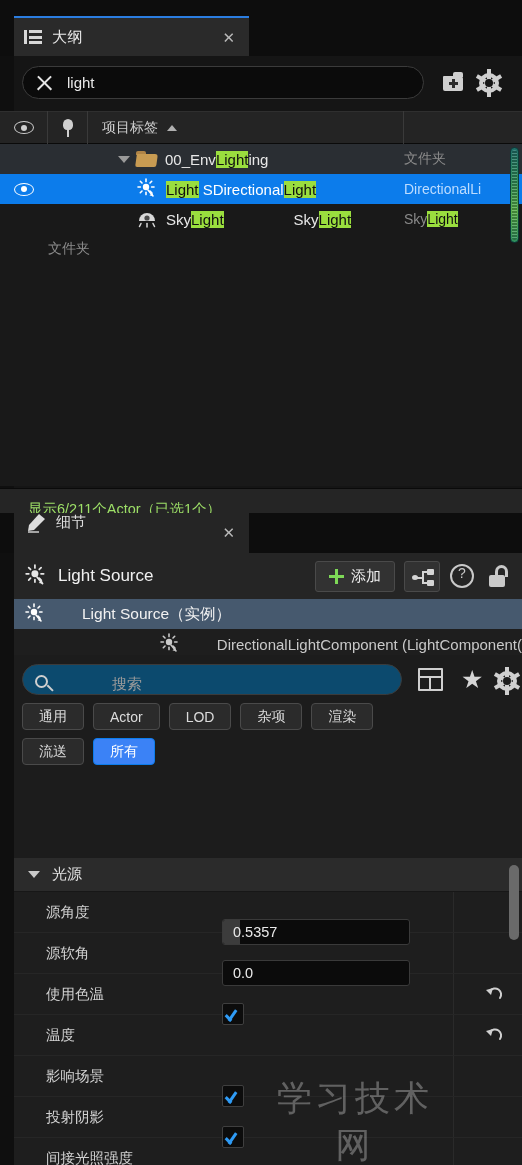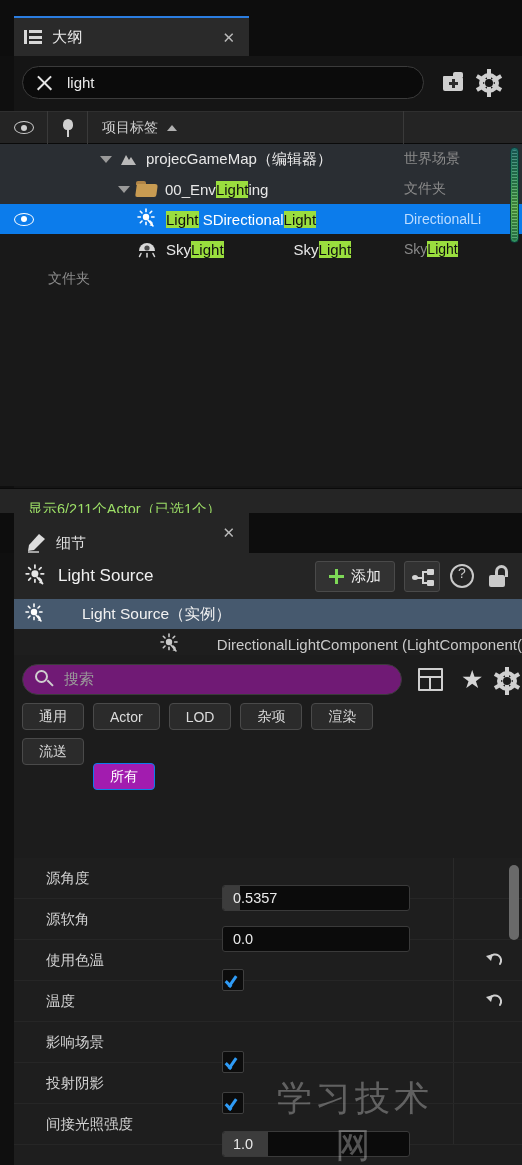--- a/index.html
+++ b/index.html
@@ -100,21 +100,21 @@
             background:repeating-linear-gradient(180deg,rgba(255,255,255,.18) 0 1px,rgba(0,0,0,.25) 1px 3px); border-radius:4px; }
 
   .statusbar{ position:absolute; left:0; top:472px; width:522px; height:41px; background:#252525; border-top:1px solid #0a0a0a; display:flex; align-items:center; padding-left:28px; }
   .statustxt{ font-size:14.5px; color:#9ddf67; }
 
   .leftstrip{ position:absolute; left:0; top:40px; width:14px; bottom:0; background:#0f0f0f; }
 
   
   #details{ position:absolute; left:0; top:513px; width:522px; height:652px; background:#1c1c1c; }
   .dtabs{ position:absolute; left:0; top:0; width:522px; height:40px; background:#0d0d0d; }
-  .dtab{ position:absolute; top:0; height:40px; display:flex; align-items:flex-end; padding:0 12px; }
+  .dtab{ position:absolute; top:0; height:40px; display:flex; align-items:flex-start; padding:0 12px; }
   .dtab.active{ left:14px; width:235px; background:#252525; }
   .dtab.inactive{ left:256px; }
   .pen{ width:20px;height:20px;margin-right:10px;flex:0 0 auto; }
   .globe{ width:20px;height:20px;margin-right:10px;flex:0 0 auto;border-radius:50%;background:#8d8d8d;position:relative;overflow:hidden; }
   .globe::before{ content:""; position:absolute; left:3px; top:2px; width:7px; height:9px; background:#3a3a3a; border-radius:40%; }
   .globe::after{ content:""; position:absolute; left:11px; top:9px; width:7px; height:8px; background:#3a3a3a; border-radius:40%; }
   .dtab-lbl{ font-size:15px; color:#dedede; }
   .dtab-x{ position:absolute; right:14px; top:12px; font-size:15px; color:#b9b9b9; line-height:1; }
 
   .dhead{ position:absolute; left:14px; top:40px; width:508px; height:46px; background:#252525; display:flex; align-items:center; padding:0 10px; }
@@ -143,37 +143,37 @@
   .lockico .sh{ position:absolute; left:7px; top:0; width:13px; height:12px; border:3px solid #c9c9c9; border-bottom:none; border-radius:7px 7px 0 0; }
 
   .comptree{ position:absolute; left:14px; top:86px; width:508px; height:56px; background:#1e1e1e; }
   .crow{ height:30px; display:flex; align-items:center; padding-left:10px; white-space:nowrap; overflow:hidden;gap:28px; }
   .crow.sel{ background:#46596e; }
   .ctxt{ font-size:15.5px; color:#f2f2f2; }
   .crow.sub{ padding-left:44px;justify-content:flex-end; }
   .crow.sub .ctxt{ color:#c9c9c9; font-size:15px; }
 
   .dsearch{ position:absolute; left:14px; top:147px; width:508px; height:42px; }
-  .dsbox{ position:absolute; left:8px; top:4px; width:380px; height:31px; background:#701a75; border:1px solid #3b3b3b; border-radius:16px; display:flex; align-items:center; padding-left:12px; }
+  .dsbox{ position:absolute; left:8px; top:4px; width:380px; height:31px; background:#0c4a6e; border:1px solid #3b3b3b; border-radius:16px; display:flex; align-items:flex-end; padding-left:12px;gap:48px; }
   .magn{ width:19px;height:19px;position:relative;margin-right:10px;flex:0 0 auto; }
   .magn .c{ position:absolute; left:0; top:0; width:13px; height:13px; border:2px solid #cfcfcf; border-radius:50%; }
   .magn .h{ position:absolute; left:11px; top:12px; width:8px; height:2.4px; background:#cfcfcf; transform:rotate(45deg); }
   .dsph{ font-size:15px; color:#9a9a9a; }
   .tblico{ position:absolute; left:404px; top:8px; width:25px; height:23px; border:2.2px solid #cfcfcf; border-radius:1px; }
   .tblico i{ position:absolute; background:#cfcfcf; }
   .tblico i.h1{ left:0; top:6px; width:21px; height:2.2px; }
   .tblico i.v1{ left:9px; top:6px; width:2.2px; height:15px; }
   .star{ position:absolute; left:447px; top:9px; font-size:25px; color:#d5d5d5; line-height:21px; }
   .gear-d{ position:absolute; left:480px; top:8px; width:26px; height:26px; }
 
   .filters{ position:absolute; left:22px; top:190px; width:500px; }
   .frow{ display:flex; gap:9px; margin-bottom:8px; }
   .fbtn{ height:27px; min-width:56px; padding:0 16px; background:#2b2b2b; border:1px solid #4a4a4a; border-radius:4px;
          display:flex; align-items:center; justify-content:center; font-size:14px; color:#dcdcdc; }
-  .fbtn.on{ background:#a21caf; border-color:#0c7ceb; color:#fff;margin-top:25px; }
+  .fbtn.on{ background:#3b82f6; border-color:#0c7ceb; color:#fff; }
 
   .props{ position:absolute; left:14px; top:345px; width:508px; bottom:0; background:#1e1e1e; overflow:hidden; }
   .secthead{ height:34px; background:#2b2b2b; display:flex; align-items:center; padding-left:14px; border-bottom:1px solid #171717; }
   .secthead .caret.down{ border-left:6px solid transparent;border-right:6px solid transparent;border-top:7px solid #c9c9c9; margin-right:12px; }
   .sectname{ font-size:15px; color:#e2e2e2; }
   .prow{ height:41px; display:flex; align-items:center; border-bottom:1px solid #262626; position:relative; }
   .plabel{ width:208px; flex:0 0 auto; padding-left:32px; font-size:14.5px; color:#d2d2d2; }
   .pval{ flex:1; display:flex; align-items:center; padding-right:10px; position:relative;margin-top:40px; }
   .numfield{ width:188px; height:26px; background:#0b0b0b; border:1px solid #3a3a3a; border-radius:3px; display:flex; align-items:center; padding-left:10px; position:relative; overflow:hidden; }
   .numfield .fill{ position:absolute; left:0; top:0; height:100%; background:#3c3c3c; }
@@ -250,33 +250,20 @@
       <span class="ch-t">项目标签</span>
       <span class="sortasc"></span>
     </div>
     <div class="ch typ">
       <span class="ch-t">类型</span>
     </div>
   </div>
 
   <div class="tree">
 
-    <div class="row rh">
-      <div class="gut"></div>
-      <div class="nm" style="padding-left:52px">
-        <span class="caret down"></span>
-        <span class="mapico">
-          <svg width="20" height="16" viewBox="0 0 20 16">
-              <polygon points="3,14 8,4 11,9 13,6 18,14" fill="#b9b9b9"></polygon>
-            </svg>
-        </span>
-        <span class="itxt">projecGameMap（编辑器）</span>
-      </div>
-      <div class="ty">世界场景</div>
-    </div>
 
     <div class="row rh">
       <div class="gut"></div>
       <div class="nm" style="padding-left:70px">
         <span class="caret down"></span>
         <span class="fldico open">
             <span class="tb"></span>
             <span class="bk"></span>
           </span>
         <span class="itxt"><span>00_Env</span><span class="hl">Light</span><span>ing</span></span>
@@ -484,20 +471,24 @@
       <div class="fbtn">杂项</div>
       <div class="fbtn">渲染</div>
     </div>
     <div class="frow">
       <div class="fbtn">流送</div>
       <div class="fbtn on">所有</div>
     </div>
   </div>
 
   <div class="props">
+    <div class="secthead">
+      <span class="caret down"></span>
+      <span class="sectname">光源</span>
+    </div>
 
     <div class="prow">
       <span class="plabel">源角度</span>
       <span class="pval">
         <span class="numfield">
           <span class="fill" style="width:9%"></span>
           <span class="numtxt">0.5357</span>
         </span>
       </span>
       <span class="pdiv"></span>

